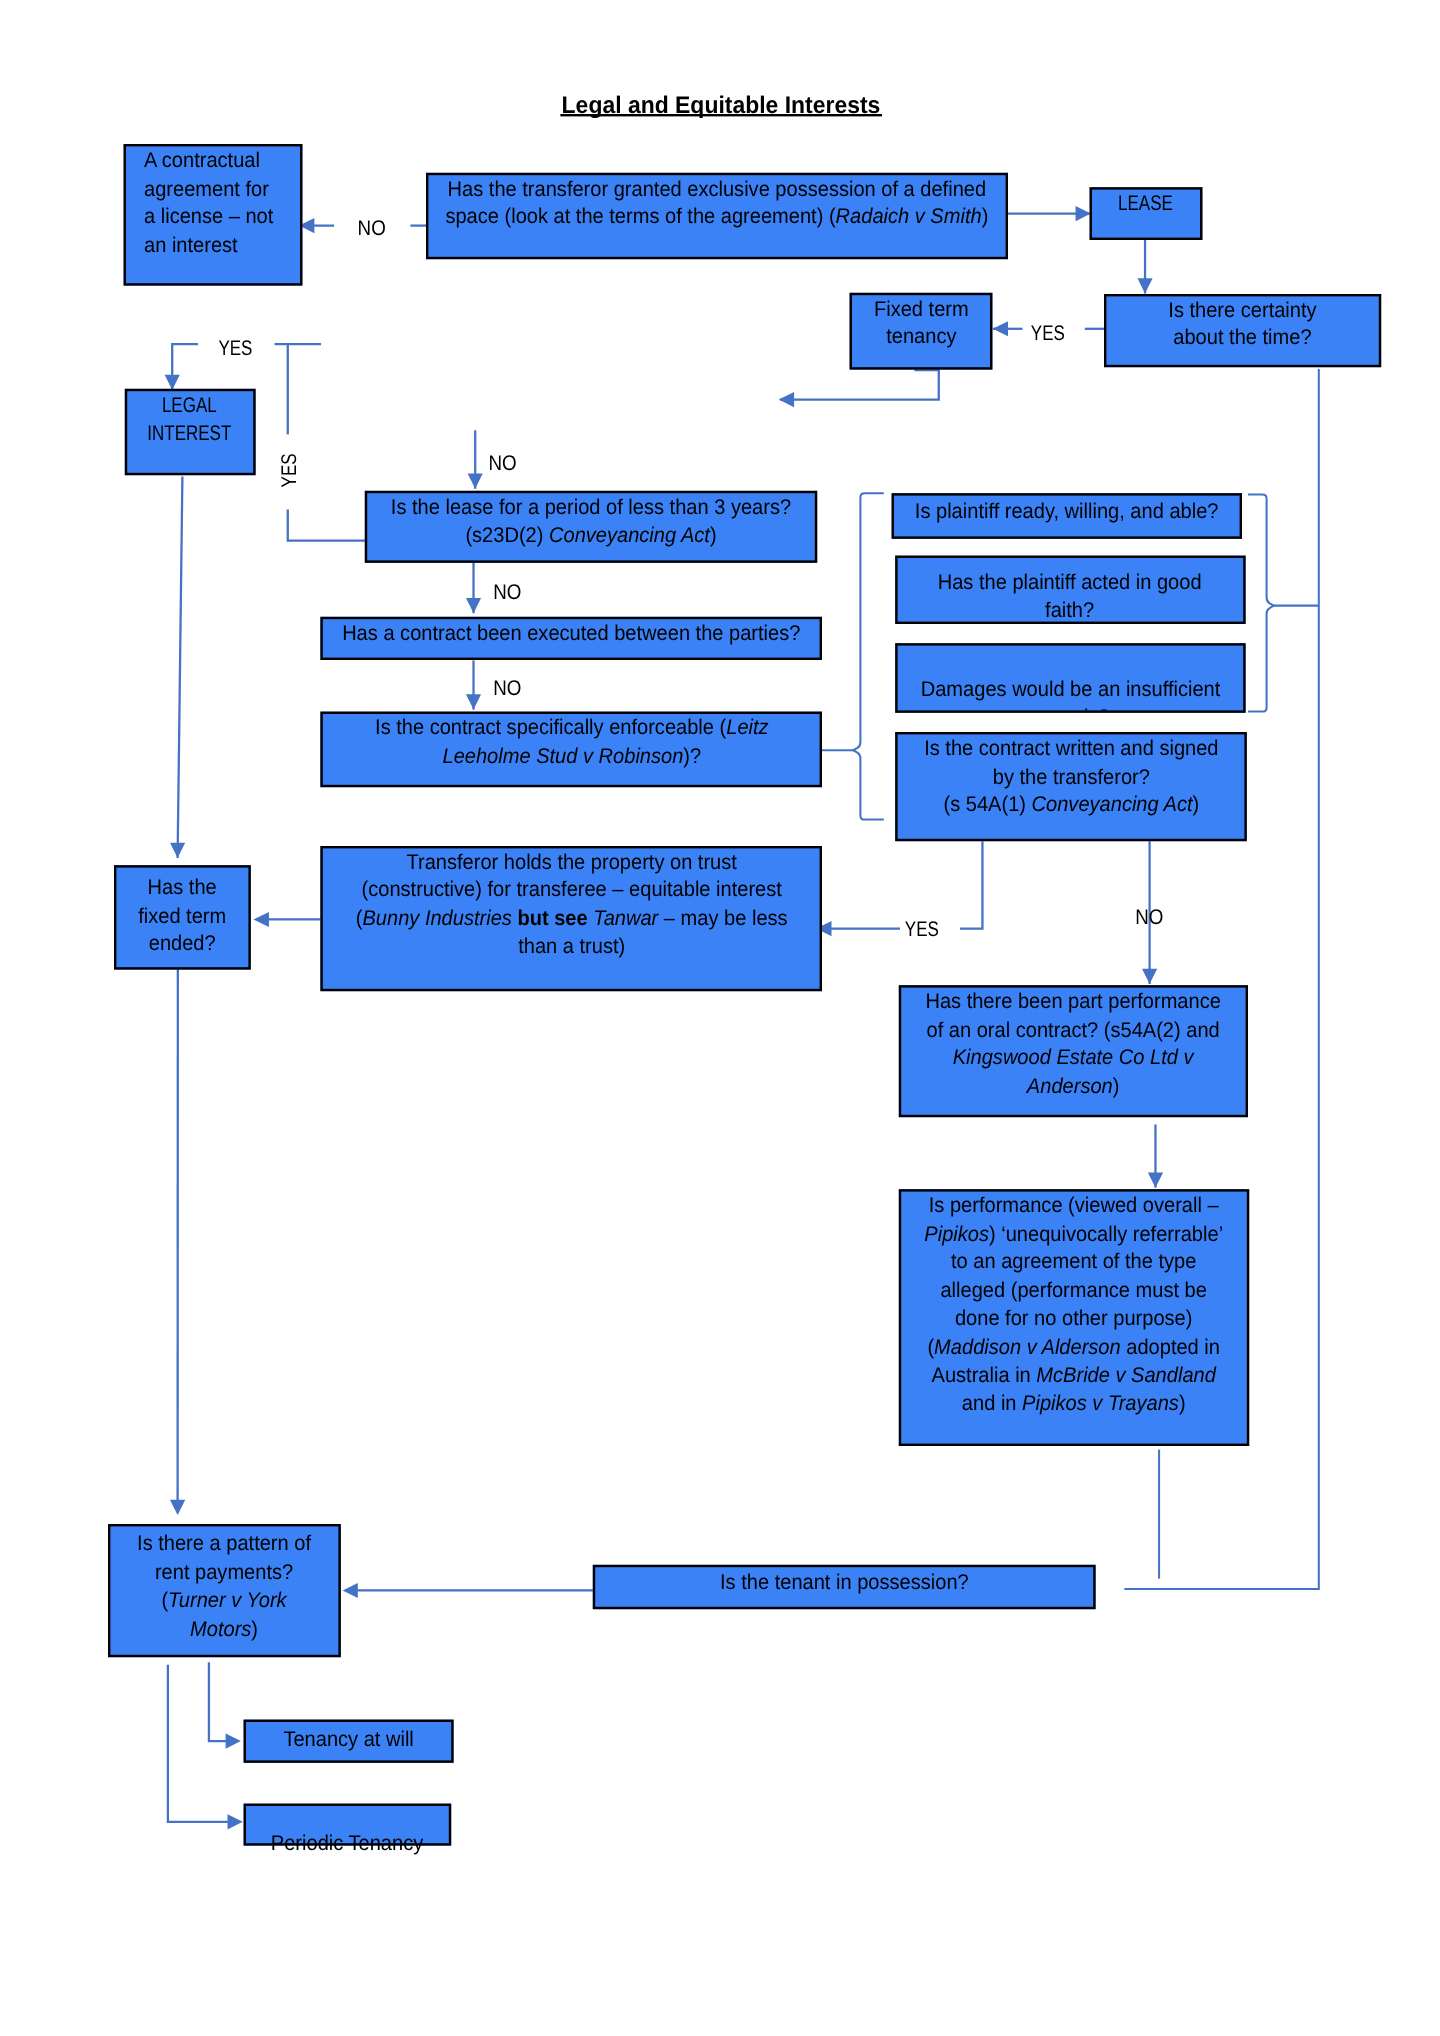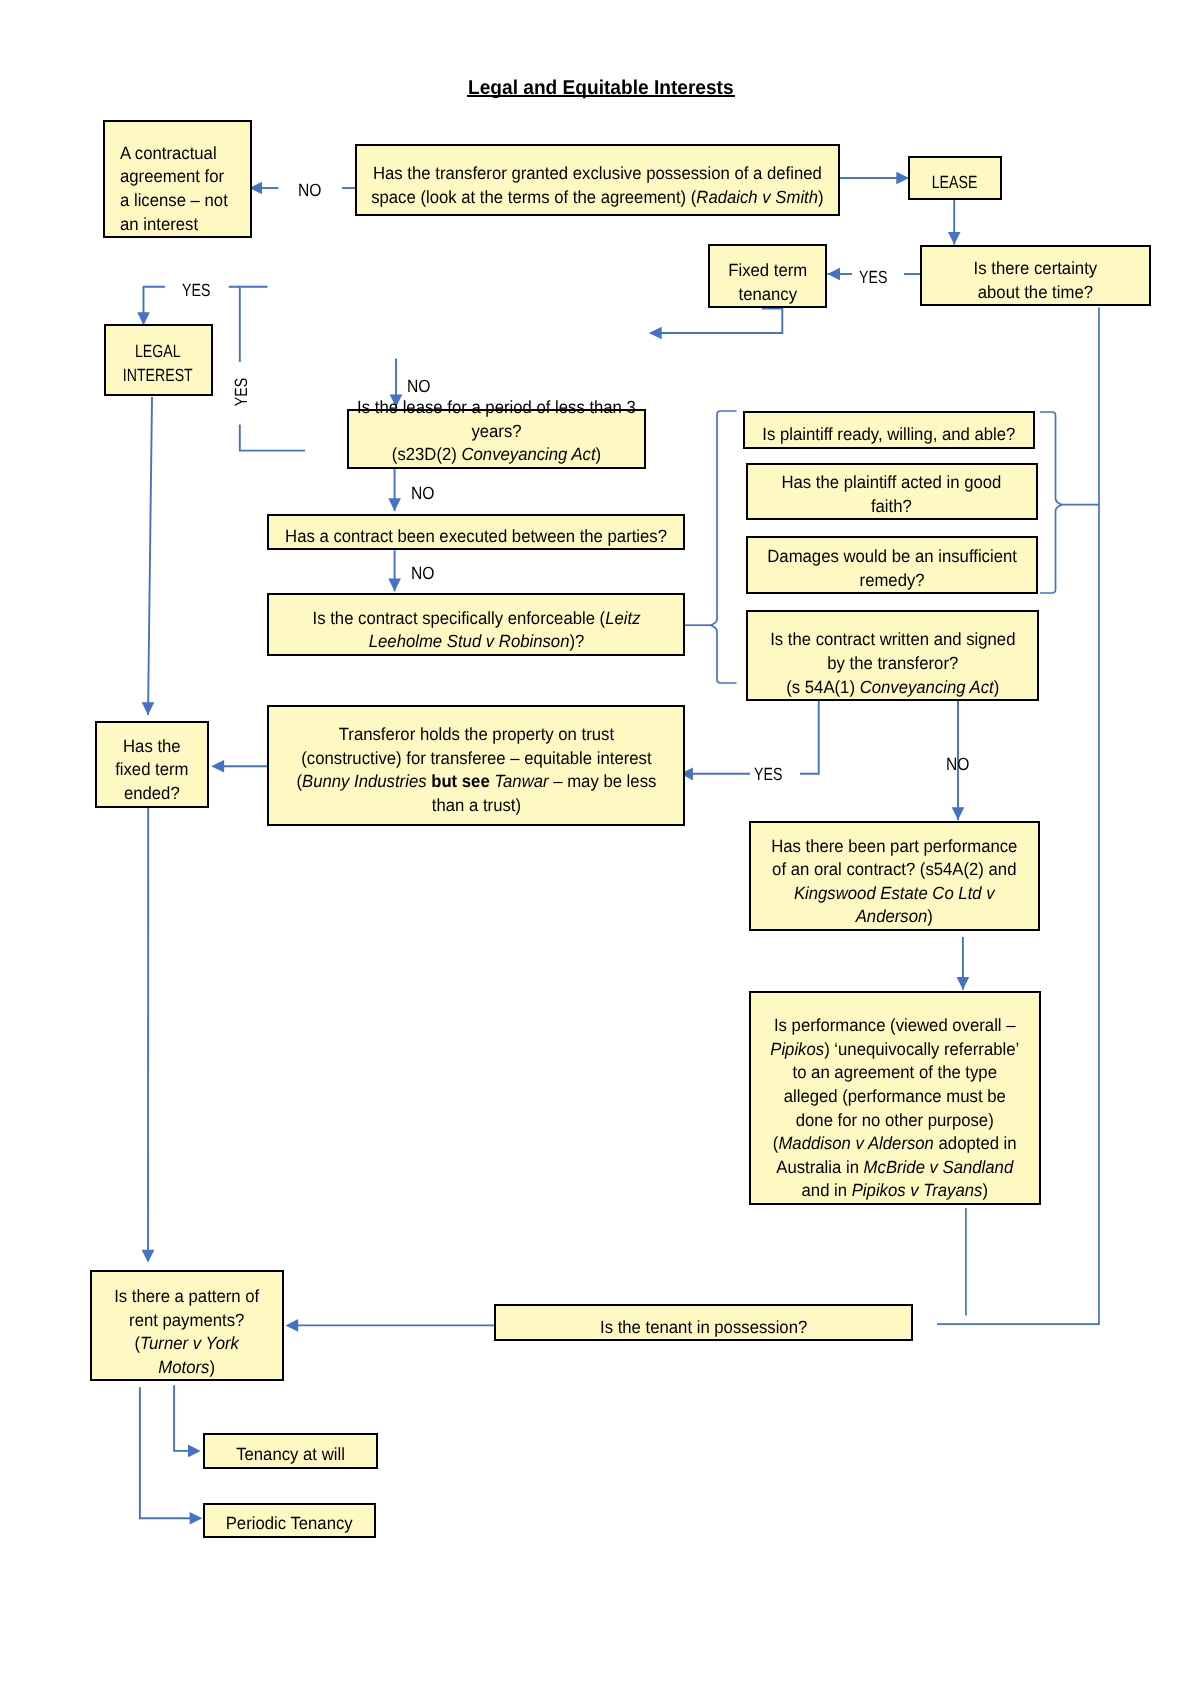--- a/index.html
+++ b/index.html
@@ -2,22 +2,22 @@
 <html><head>
 <meta charset="utf-8">
 <title>Legal and Equitable Interests</title>
 <style>
   html,body{margin:0;padding:0;background:#ffffff;}
   body{width:1200px;height:1697px;position:relative;overflow:hidden;
        font-family:"Liberation Sans", sans-serif;color:#000;
        -webkit-font-smoothing:antialiased;text-rendering:geometricPrecision;}
   #stage{position:absolute;left:0;top:0;width:1200px;height:1697px;}
   svg#wires{position:absolute;left:0;top:0;width:1200px;height:1697px;pointer-events:none;}
-  .box{position:absolute;box-sizing:border-box;border:2.2px solid #000;background:#fef9c3;
-       display:flex;align-items:flex-end;justify-content:center;}
+  .box{position:absolute;box-sizing:border-box;border:2.2px solid #000;background:#3b82f6;
+       display:flex;align-items:flex-start;justify-content:center;}
   .box > span{display:block;text-align:center;font-size:17.7px;line-height:23.6px;
        transform:scaleX(0.945);transform-origin:center center;}
   .box.la > span{text-align:left;transform-origin:left center;}
   .lbl{position:absolute;font-size:17.7px;color:#000;white-space:nowrap;
        transform:scaleX(0.80);transform-origin:left center;}
   .lbl.no{transform:scaleX(0.885);}
   .box.caps > span{transform:scaleX(0.80);}
   #title{position:absolute;font-weight:bold;font-size:20px;white-space:nowrap;
        transform:scaleX(0.956);transform-origin:left top;line-height:20px;}
   #title-underline{position:absolute;background:#000;}
@@ -129,21 +129,21 @@
 
   <div class="box" id="n-fixedterm" style="left:708.2px;top:243.8px;width:119px;height:64.6px;">
     <span>Fixed term<br>tenancy</span>
   </div>
 
 
   <div class="box caps" id="n-legal" style="left:103.5px;top:324px;width:109px;height:72.3px;padding-bottom:7px;">
     <span>LEGAL<br>INTEREST</span>
   </div>
 
-  <div class="box" id="n-3years" style="left:304px;top:409.2px;width:299px;height:59.7px;margin-left:43px;">
+  <div class="box" id="n-3years" style="left:304px;top:409.2px;width:377px;height:59.7px;">
     <span>Is the lease for a period of less than 3 years?<br>(s23D(2) <i>Conveyancing Act</i>)</span>
   </div>
 
   <div class="box" id="n-executed" style="left:267.4px;top:514.1px;width:417.4px;height:36.2px;">
     <span>Has a contract been executed between the parties?</span>
   </div>
 
   <div class="box" id="n-enforce" style="left:267.4px;top:593.4px;width:417.4px;height:62.7px;">
     <span>Is the contract specifically enforceable (<i>Leitz</i><br><i>Leeholme Stud v Robinson</i>)?</span>
   </div>

